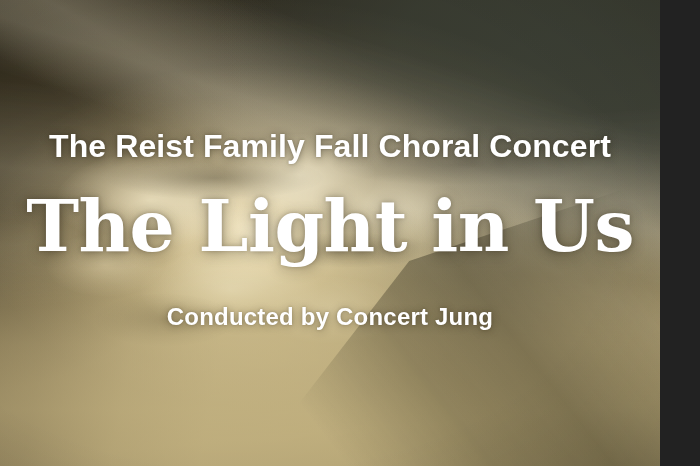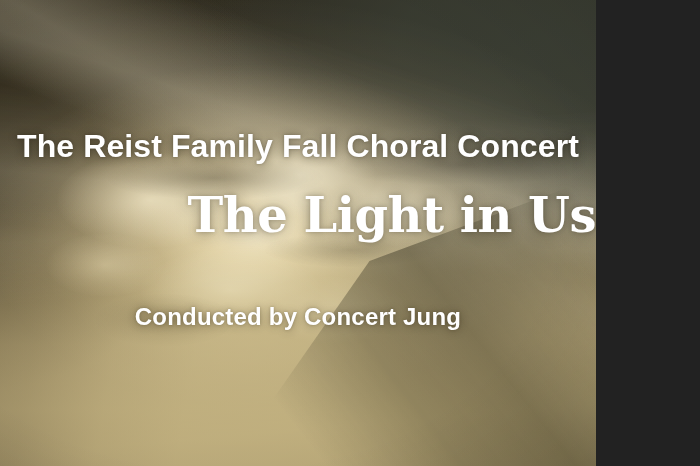--- a/index.html
+++ b/index.html
@@ -3,21 +3,21 @@
 <meta charset="utf-8">
 <style>
   html, body {
     margin: 0;
     padding: 0;
     background: #222;
   }
 
   #poster {
     position: relative;
-    width: 596px;
+    width: 660px;
     height: 466px;
     overflow: hidden;
     font-family: "Liberation Sans", sans-serif;
     background: #3a3326;
     user-select: none;
   }
 
   
 
   .bg-layer {
@@ -211,24 +211,24 @@
     line-height: 1;
     text-shadow: 0 1px 10px rgba(30,26,16,0.45), 0 0 3px rgba(40,34,20,0.30);
     white-space: nowrap;
   }
 
   #title {
     position: absolute;
     top: 191px;
     left: 0;
     right: 0;
-    text-align: right;
+    text-align: center;
     color: #ffffff;
     font-family: "DejaVu Serif", "Liberation Serif", serif;
-    font-size: 48px;
+    font-size: 71px;
     font-weight: 700;
     letter-spacing: -0.5px;
     line-height: 1;
     text-shadow: 0 2px 14px rgba(34,28,16,0.42), 0 0 4px rgba(44,36,20,0.26);
     white-space: nowrap;
   }
 
   #conductor {
     position: absolute;
     top: 305px;

